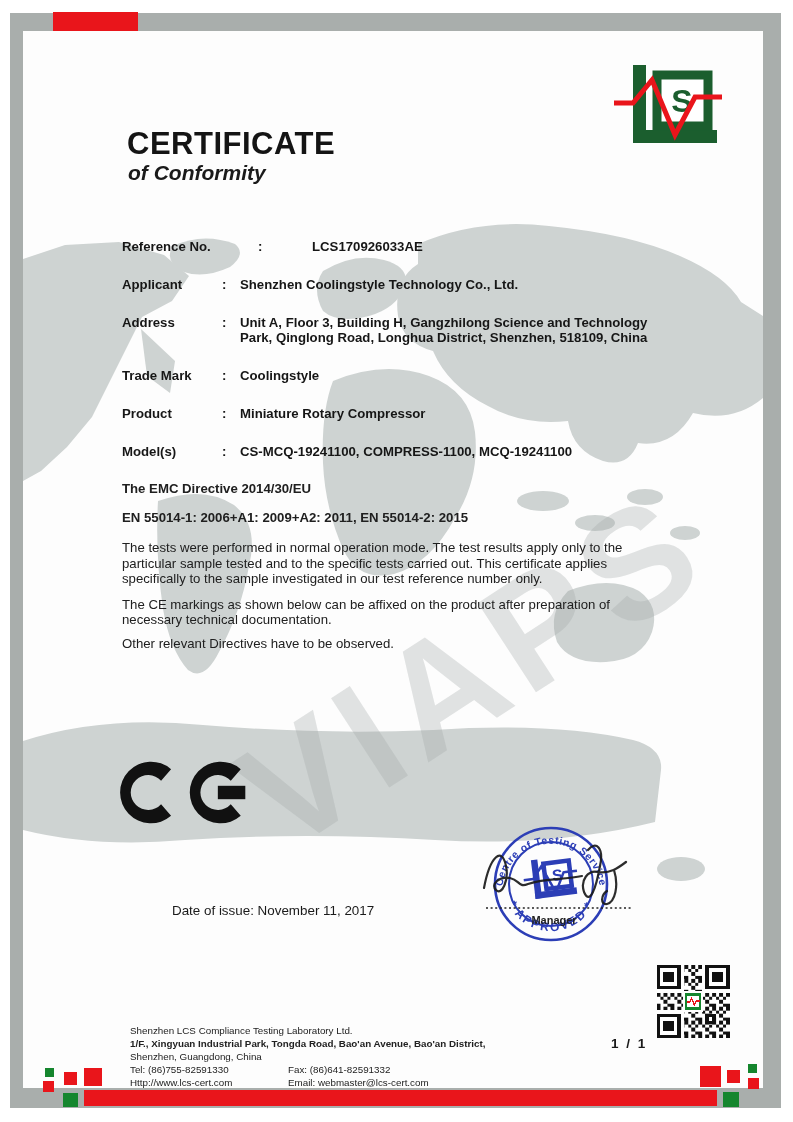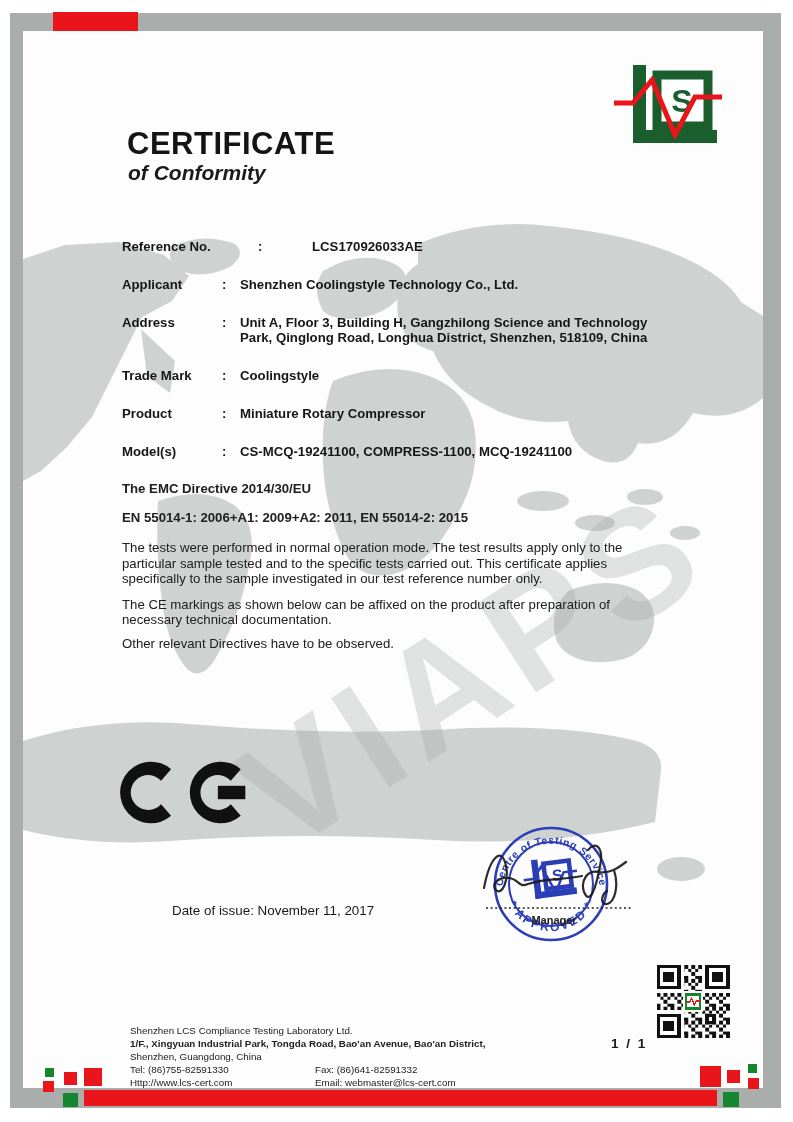--- a/index.html
+++ b/index.html
@@ -45,21 +45,21 @@
   .p-ce{margin-bottom:8px !important;}
 
   .ce-mark{position:absolute;left:116px;top:745px;}
   .issue-date{position:absolute;left:128px;top:903px;font-size:13.4px;font-weight:normal;color:#1a1a1a;margin-left:44px;}
 
   .stamp{position:absolute;left:468px;top:818px;}
 
   
   .footer{position:absolute;left:130px;top:996px;font-size:9.8px;line-height:13px;color:#222;margin-top:28px;}
   .footer .bold{font-weight:bold;}
-  .f-row{display:flex;gap:27px;}
+  .f-row{display:flex;}
   .f-col1{width:158px;flex:none;}
   .qr{position:absolute;left:655px;top:965px;}
   .page-num{position:absolute;left:611px;top:1036px;font-size:13.5px;font-weight:bold;letter-spacing:2px;color:#1a1a1a;}
 
   
   .sq{position:absolute;z-index:3;}
   .sq.red{background:#e9151b;} .sq.green{background:#15862e;}
   .bar-red{position:absolute;left:84px;top:1090px;width:633px;height:16px;background:#e9151b;z-index:3;}
 </style>
 </head>

